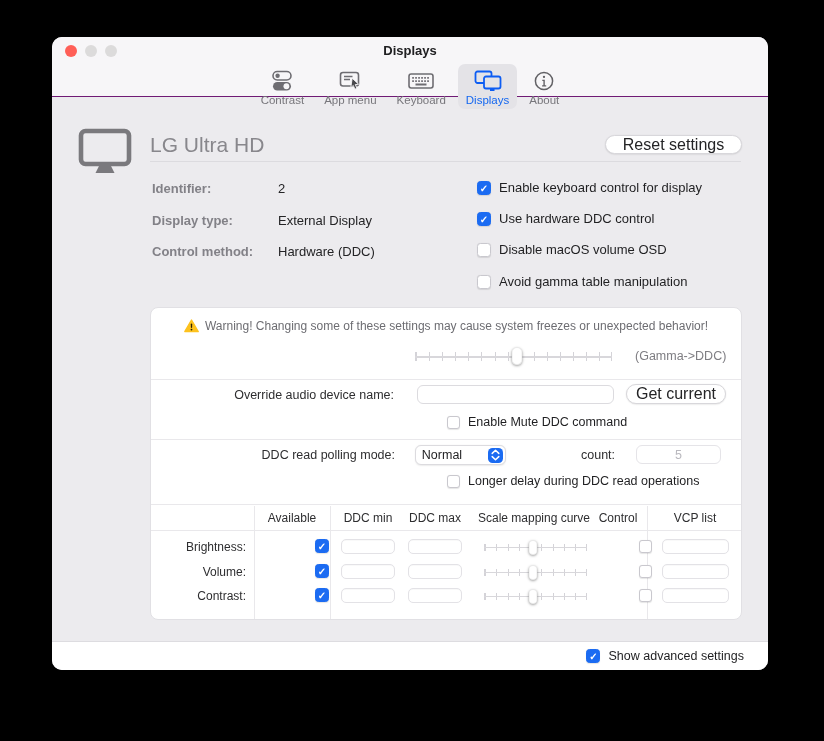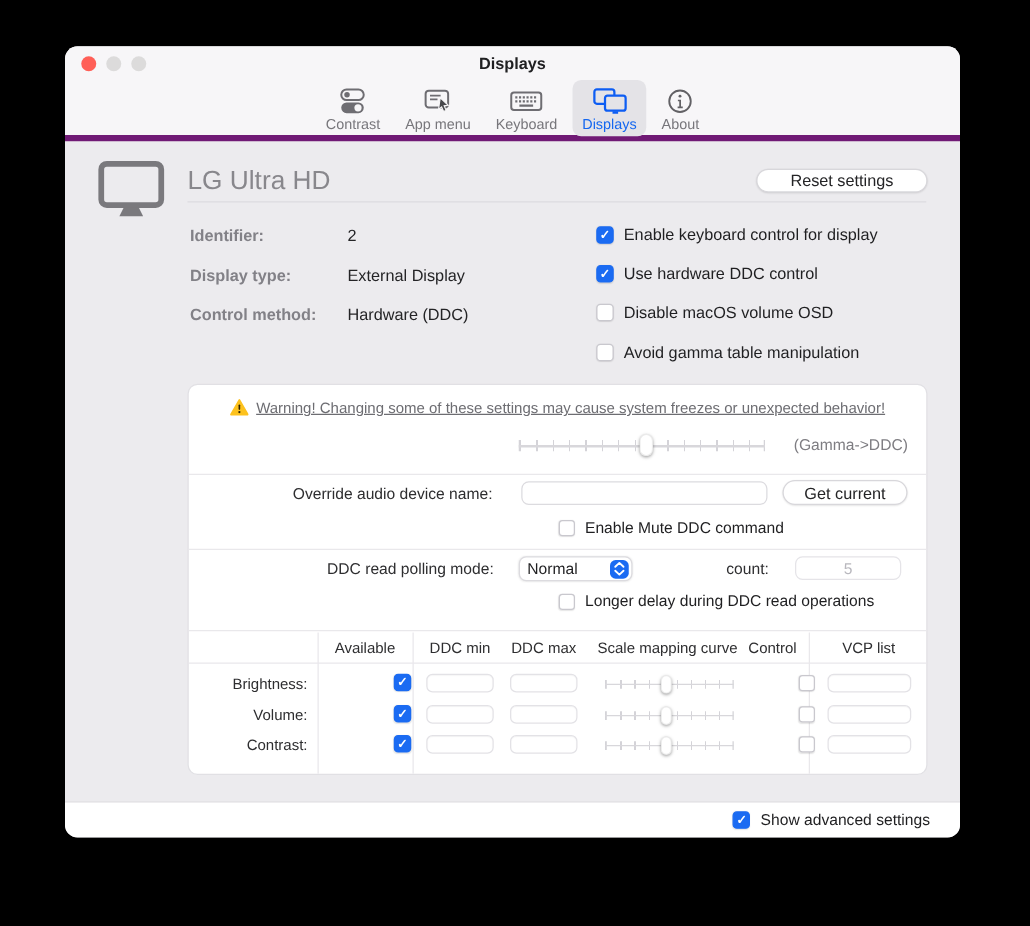--- a/index.html
+++ b/index.html
@@ -1,39 +1,39 @@
 <!DOCTYPE html>
 <html><head>
 <meta charset="utf-8">
 <style>
   * { margin:0; padding:0; box-sizing:border-box; }
   html,body { width:824px; height:741px; background:#000; font-family:"Liberation Sans", sans-serif; overflow:hidden; }
   .window { position:absolute; left:52px; top:37px; width:716px; height:633px; background:#ECEBEE;
             border-radius:10px; overflow:hidden; box-shadow:0 16px 40px rgba(0,0,0,.6), 0 0 0 1px rgba(0,0,0,.45); }
 
   
-  .header { position:absolute; top:0; left:0; right:0; height:76px; background:#F7F6F8; border-bottom:5px solid #701a75; }
+  .header { position:absolute; top:0; left:0; right:0; height:60px; background:#F7F6F8; border-bottom:1px solid #701a75; }
   .traffic { position:absolute; top:8px; left:13px; display:flex; gap:8px; }
   .light { width:12px; height:12px; border-radius:50%; }
   .light.close { background:#FF5F57; }
   .light.dim { background:#DCDBDB; }
   .win-title { position:absolute; top:6px; left:0; right:0; text-align:center; font-size:13px; font-weight:bold; color:#202022; }
 
   .toolbar { position:absolute; top:27px; left:0; right:0; display:flex; justify-content:center; gap:4px; }
   .tb-item { display:flex; flex-direction:column; align-items:center; gap:1px; padding:4px 8px 3px; border-radius:7px; }
   .tb-item.selected { background:#E4E3E7; }
   .tb-icon { height:25px; display:flex; align-items:center; }
   .tb-label { font-size:11.5px; color:#77767B; }
   .tb-item.selected .tb-label { color:#1467F0; }
 
   
   .monitor-icon { position:absolute; left:26px; top:91px; }
   .display-name { position:absolute; left:98px; top:96px; font-size:21px; color:#88878C; }
   .name-rule { position:absolute; left:98px; top:124px; width:591px; height:1px; background:#DCDBDF; }
-  .btn { background:#fff; border:1px solid #D8D7DB; border-radius:10px; font-size:13px; color:#242426;
+  .btn { background:#fff; border:1px solid #D8D7DB; border-radius:10px; font-size:16px; color:#242426;
          display:flex; align-items:center; justify-content:center; box-shadow:0 0.5px 1.5px rgba(0,0,0,.12); }
   .reset-btn { position:absolute; left:553px; top:98px; width:137px; height:19px; }
 
   
   .info-label { position:absolute; left:100px; font-size:13px; color:#828187;font-weight:bold; }
   .info-value { position:absolute; left:226px; font-size:13px; color:#242426; }
 
   
   .cb-row { position:absolute; display:flex; align-items:center; gap:8px;margin-left:28px; }
   .cb { width:14px; height:14px; border-radius:3.5px; background:#fff; border:1px solid #C9C8CE;
@@ -43,21 +43,21 @@
                        line-height:13px; text-align:center; }
   .cb.small { width:13px; height:13px; border-radius:3px; }
   .cb-label { font-size:13px; color:#1F1F21; white-space:nowrap; }
   .cb-label.sm { font-size:12.5px; }
 
   
   .adv-box { position:absolute; left:98px; top:270px; width:592px; height:313px; background:#fff;
              border:1px solid #E1E0E4; border-radius:8px; }
   .adv-box .divider { position:absolute; left:0; right:0; height:1px; background:#E9E8EB; }
   .warn-row { position:absolute; top:11px; left:0; right:0; display:flex; justify-content:center; align-items:center; gap:6px; }
-  .warn-text { font-size:12px; color:#6D6D72;text-decoration:underline; }
+  .warn-text { font-size:12px; color:#6D6D72; }
   .r-label { position:absolute; text-align:right; font-size:12.5px; color:#2E2E30; white-space:nowrap; }
   .hint { position:absolute; font-size:12.5px; color:#7E7D82; }
 
   
   .slider { position:absolute; }
   .slider .ticks { position:absolute; left:0; right:0; border-left:1px solid #D4D3D8; border-right:1px solid #D4D3D8; }
   .slider .track { position:absolute; left:0; right:0; height:1.5px; background:#D8D7DB; }
   .slider .knob { position:absolute; background:#fff; border:1px solid rgba(0,0,0,.08);
                   box-shadow:0 1px 2.5px rgba(0,0,0,.35); transform:translateX(-50%); }
   .slider.big { width:197px; height:20px; }

